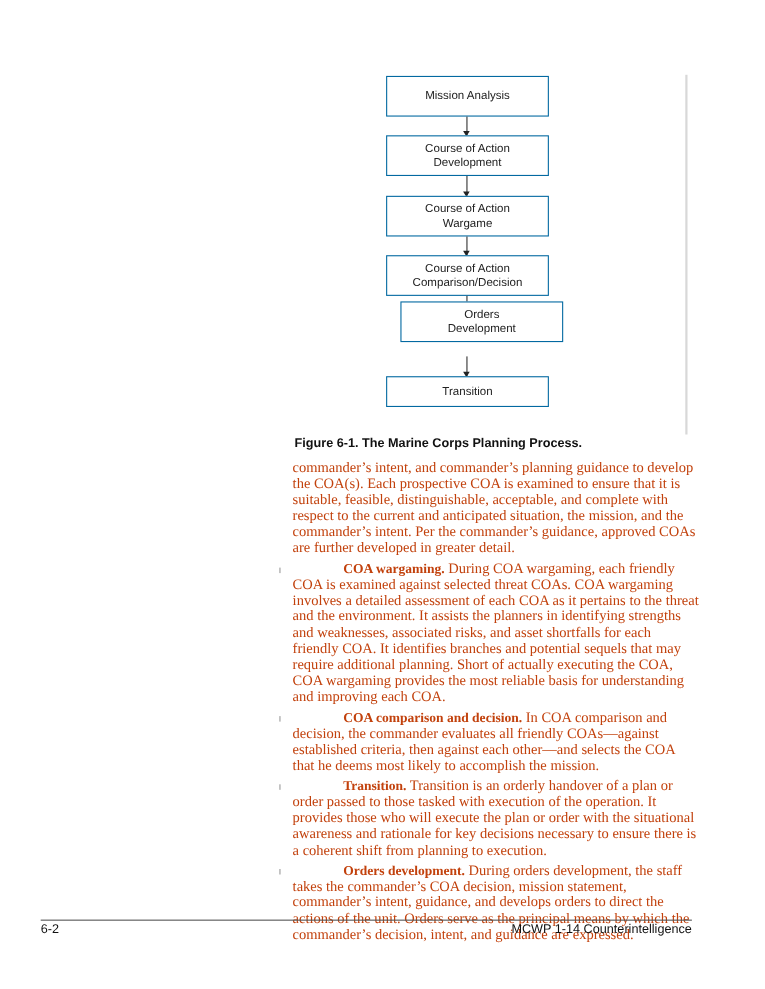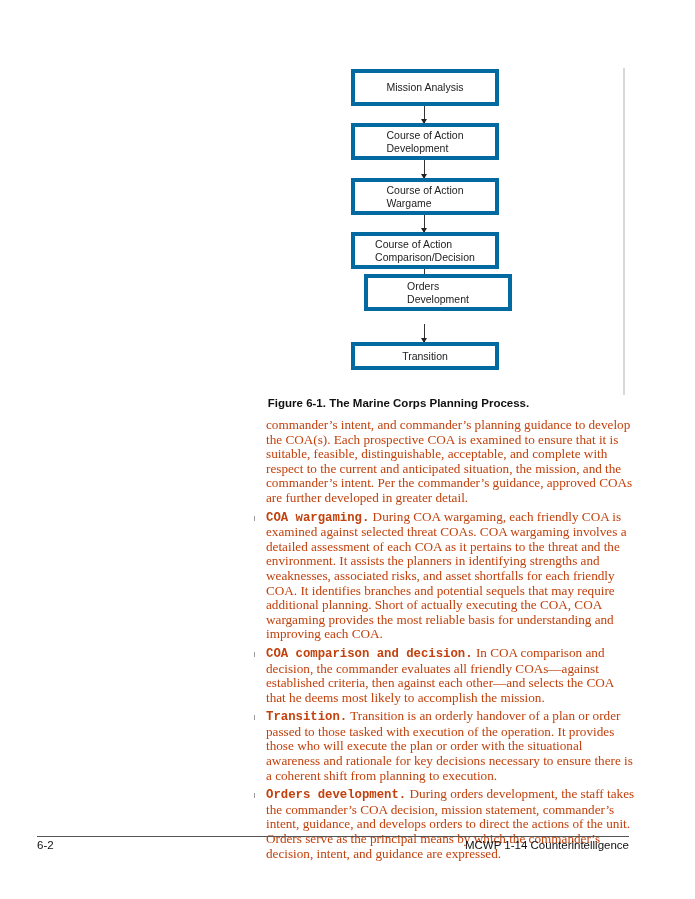--- a/index.html
+++ b/index.html
@@ -1,22 +1,22 @@
 <!DOCTYPE html>
 <html><head>
   <meta charset="utf-8">
   <style>
     html, body { margin: 0; padding: 0; background: #ffffff; }
     body { width: 695px; height: 899px; position: relative; overflow: hidden; }
     .page { position: absolute; left: 0; top: 0; width: 695px; height: 899px; background: #fff; }
 
     .flow-box {
       position: absolute; left: 351px; width: 148px; height: 37px;
-      border: 4px solid #0369a1; box-sizing: border-box; background: #fff;
-      display: flex; align-items: center; justify-content: center; 
+      border: 1px solid #0369a1; box-sizing: border-box; background: #fff;
+      display: flex; align-items: center; justify-content: center; text-align: center;
       font-family: "Liberation Sans", sans-serif; font-size: 10.5px; line-height: 13px; color: #222;
       white-space: pre-line;
     }
     .arrow { position: absolute; left: 424px; width: 1px; background: #333; }
     .arrow::after {
       content: ""; position: absolute; left: -3px; bottom: -1px;
       border-left: 3.5px solid transparent; border-right: 3.5px solid transparent; border-top: 5px solid #222;
     }
     .vrule { position: absolute; left: 623px; top: 68px; width: 1.5px; height: 327px; background: #d8d8d8; }
 
@@ -27,21 +27,21 @@
     }
 
     .body-text {
       position: absolute; left: 266px; width: 370px;
       font-family: "Liberation Serif", serif; font-size: 13.2px; line-height: 14.6px; color: #c2410c;
     }
     .para { margin: 0 0 4px 0; position: relative; }
     .bullet {
       position: absolute; left: -12px; top: 6px; width: 1px; height: 5px; background: #9a9a9a;
     }
-    .lead { font-family: Liberation Mono, monospace; font-weight: bold; font-size: 12.3px; }
+    .lead { font-family: Liberation Serif, serif; font-weight: bold; font-size: 12.3px; margin-left: 46px; }
 
     .footer-rule { position: absolute; left: 37px; top: 836px; width: 592px; height: 1px; background: #555; }
     .footer-left, .footer-right {
       position: absolute; top: 839px;
       font-family: "Liberation Sans", sans-serif; font-weight: normal; font-size: 11.5px; color: #111;
     }
     .footer-left { left: 37px; }
     .footer-right { right: 66px; }
   </style>
 </head>

